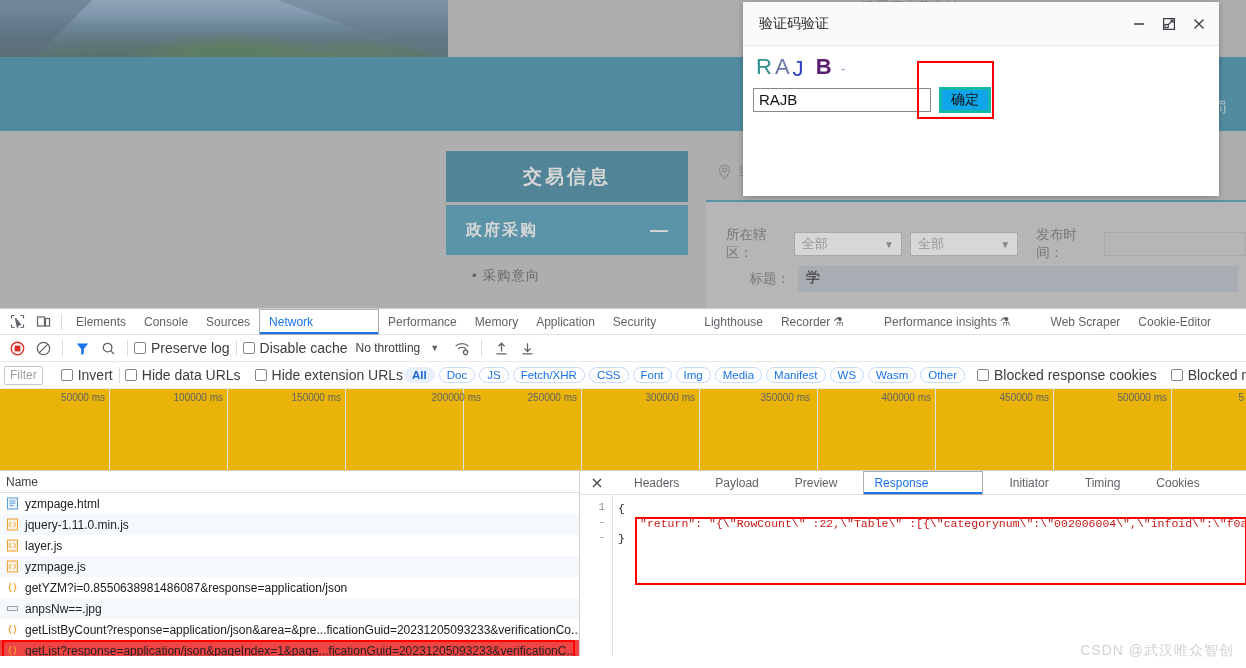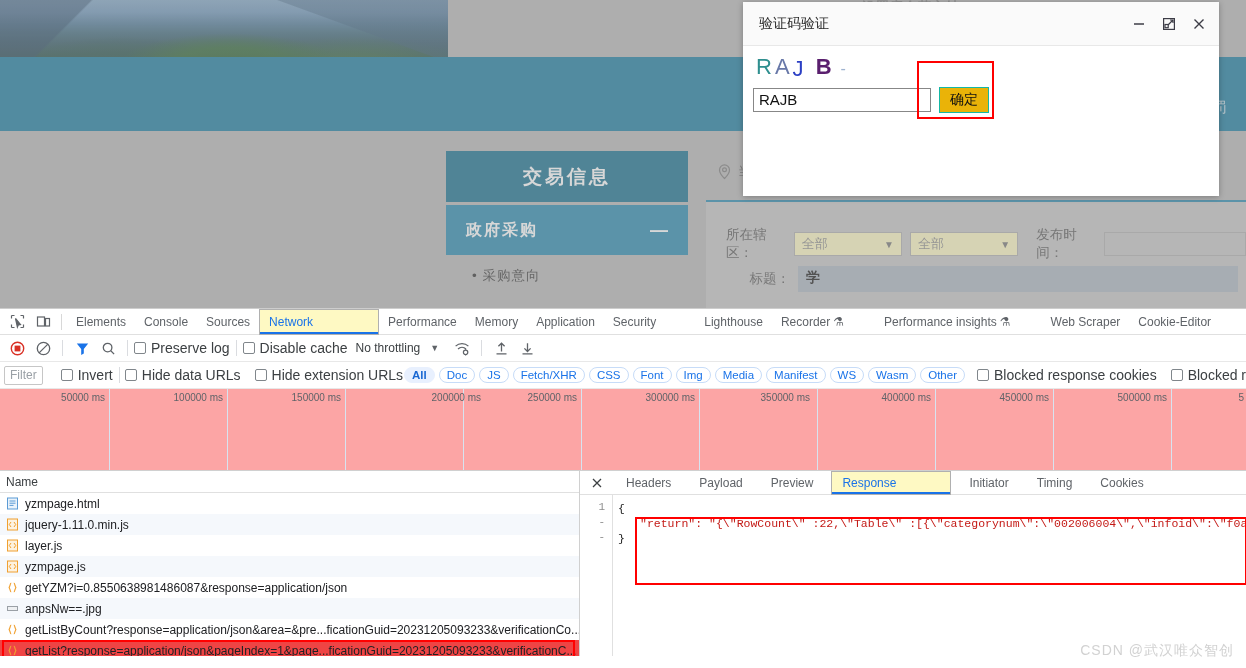--- a/index.html
+++ b/index.html
@@ -95,21 +95,21 @@
     position: absolute; left: 706px; top: 200px; width: 540px; height: 108px;
     background: #c6c6c6; border-top: 2px solid #2a8ab0;
   }
   .filter-row {
     position: absolute; display: flex; align-items: center; gap: 8px;
     font-size: 13.5px; color: #555;
   }
   .filter-row.r1 { left: 20px; top: 24px; }
   .filter-row.r2 { left: 20px; top: 64px; }
   .sel {
-    width: 120px; height: 24px; background: #fef9c3;
+    width: 120px; height: 24px; background: #ffffff;
     border: 1px solid #b0b0b0;
     display: flex; align-items: center; justify-content: space-between;
     padding: 0 7px; font-size: 13px; color: #8f8f8f;
   }
   .sel .chev { font-size: 10px; color: #777; }
   .lbl { color: #5a5a5a; }
   .lbl-right { width: 64px; text-align: right; }
   .date-box { width: 160px; height: 24px; background: #c6c6c6; border: 1px solid #b0b0b0; }
   .title-input {
     width: 440px; height: 26px; background: #adb7c2;
@@ -149,21 +149,21 @@
     font-size: 15px; color: #111; padding: 2px 5px;
     font-family: "Liberation Sans", sans-serif;
   }
   .redbox-dlg {
     position: absolute; left: 917px; top: 61px; width: 77px; height: 58px;
     border: 2px solid #f00; pointer-events: none;
   }
   .ok-btn {
     position: absolute; left: 196px; top: 41px;
     min-width: 50px; height: 26px; padding: 0 9px;
-    background: #eab308; border: 1px solid #14b8a6;
+    background: #0ea5e9; border: 3px solid #14b8a6;
     font-size: 14px; color: #111;
     display: flex; align-items: center; justify-content: center;
     font-family: "Liberation Sans", sans-serif;
   }
 
   
   .devtools {
     position: absolute; left: 0; top: 308px; width: 1246px; height: 360px;
     background: #fff; border-top: 1px solid #cdcdcd;
     font-size: 12px; color: #3c4043;
@@ -209,21 +209,21 @@
   }
   .chip {
     padding: 1px 7px; border: 1px solid #c7dcf8; border-radius: 9px;
     font-size: 11.5px; color: #1a73e8; margin-right: 4px; white-space: nowrap;
     background: #fff;
   }
   .chip.active { background: #e8f0fe; border-color: #e8f0fe; color: #1967d2; font-weight: bold; }
 
   
   .overview {
-    position: relative; height: 82px; border-bottom: 1px solid #d0d0d0; background: #fca5a5;
+    position: relative; height: 82px; border-bottom: 1px solid #d0d0d0; background: #eab308;
     overflow: hidden;
     padding-left: 40px;
   }
   .ov-tick {
     position: absolute; top: 0; height: 82px; border-right: 1px solid #d7e3f0;
   }
   .ov-lbl {
     position: absolute; top: 3px; font-size: 10px; color: #5f6368; transform: translateX(-100%);
     padding-right: 2px; white-space: nowrap;
   }
@@ -243,21 +243,21 @@
   .rl-row.sel-red { position: relative; background: #ef4444; }
   .rl-row.sel-red::after {
     content: ""; position: absolute; left: 2px; right: 4px; top: 0px; bottom: 1px;
     border: 2px solid #f00; pointer-events: none;
   }
   .ficon { width: 13px; height: 13px; flex: 0 0 13px; }
   .ficon svg { display: block; }
 
   .detail { flex: 1; background: #fff; position: relative; }
   .dt-dtabs {
-    height: 24px; display: flex; align-items: center; gap: 8px;
+    height: 24px; display: flex; align-items: center; gap: 16px;
     border-bottom: 1px solid #e0e0e0; padding-left: 6px;
   }
   .close-x { width: 22px; height: 22px; display:flex; align-items:center; justify-content:center; }
   .dtab { padding: 0 10px; height: 24px; line-height: 24px; font-size: 12px; color: #5f6368; }
   .dtab.sel { color: #1a73e8; box-shadow: inset 0 -2px 0 #1a73e8; }
   .resp-area { position: relative; height: 161px; }
   .gutter {
     position: absolute; left: 0; top: 0; width: 33px; height: 161px;
     border-right: 1px solid #e0e0e0; font-family: "Liberation Mono", monospace;
     font-size: 11px; color: #8e8e8e; text-align: right; padding-top: 6px;

